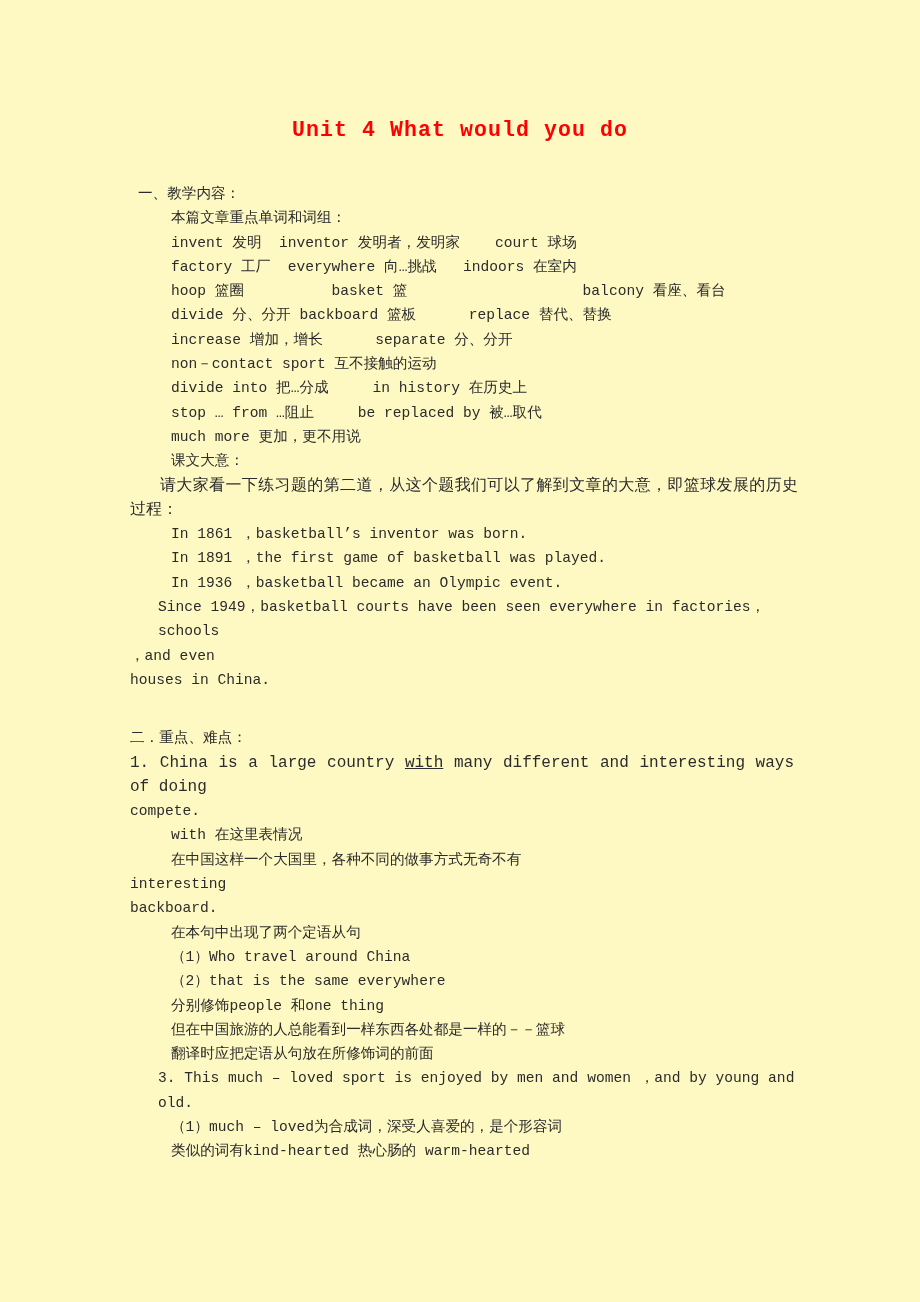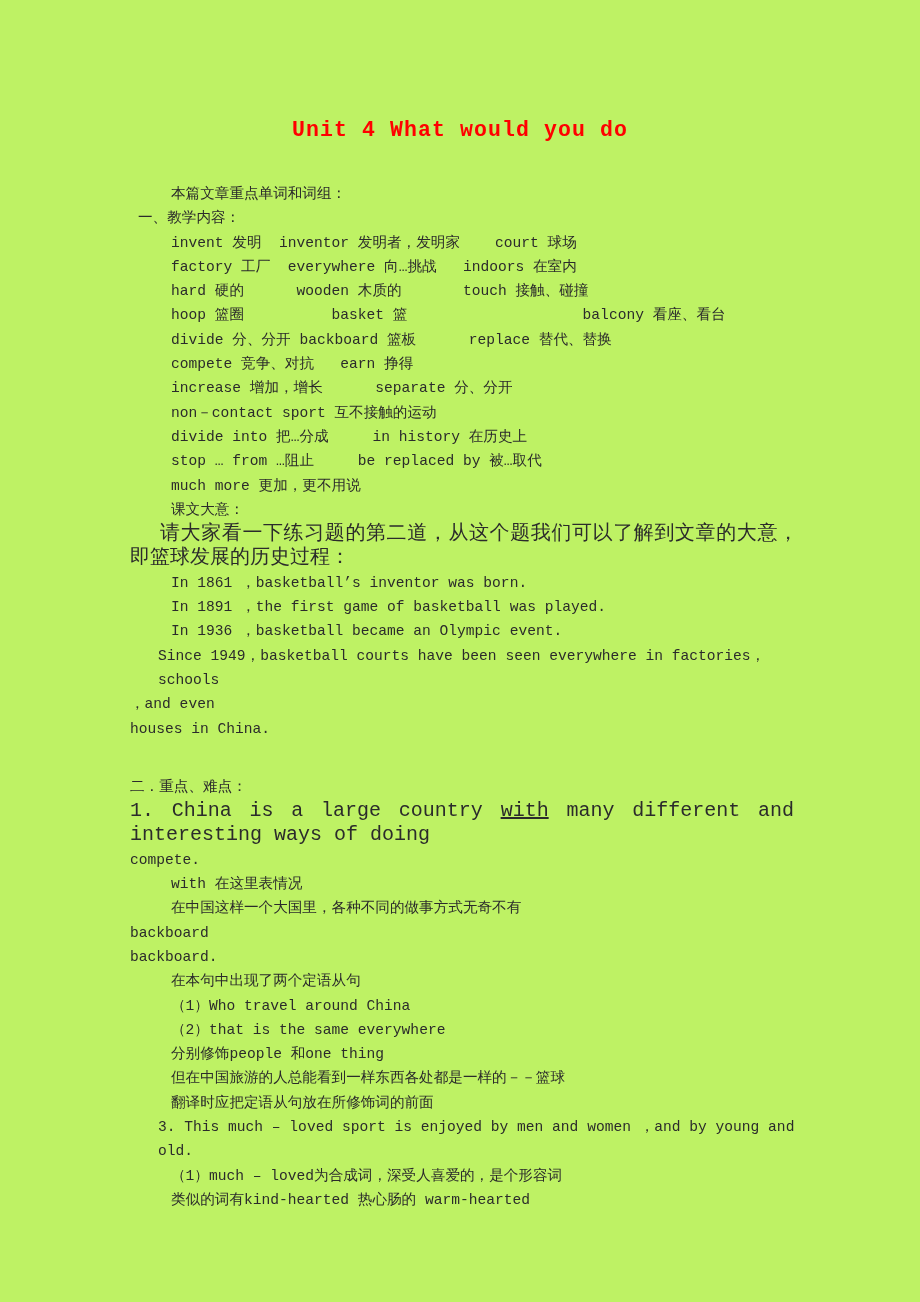--- a/index.html
+++ b/index.html
@@ -12,21 +12,21 @@
     width: 920px;
     height: 1302px;
     font-family: "Liberation Mono", "DejaVu Sans Mono", monospace;
     color: #231f20;
     overflow: hidden;
   }
   .page {
     position: relative;
     width: 920px;
     height: 1302px;
-    background: #bef264;
+    background: #fef9c3;
     box-sizing: border-box;
   }
 
   
   .doc-title {
     position: absolute;
     left: 0;
     top: 118px;
     width: 920px;
     text-align: center;
@@ -55,21 +55,21 @@
   }
 
   
   .i0  { margin-left: 0px; }
   .i1  { margin-left: 33px; }
   .i2  { margin-left: 20px; }
   .i-neg { margin-left: -8px; }
 
   
   .para {
-    font-size: 20px;
+    font-size: 16px;
     line-height: 24.3px;
     color: #2b2b2b;
     text-align: justify;
     text-justify: inter-word;
     font-family: "Liberation Mono", "DejaVu Sans Mono", monospace;
   }
   .para.cn { text-indent: 30px; margin-left: -8px; width: 668px; }
   .para.en { margin-left: -8px; width: 664px; }
   .spacer-md { height: 34px; }
 
@@ -77,30 +77,28 @@
 </style>
 </head>
 <body>
 
 <div class="page">
 
   <div class="doc-title" style="color: rgb(255, 0, 0);">Unit 4 What would you do</div>
 
   <div class="body-block">
 
+    <div class="ln i0">一、教学内容：</div>
+
     <div class="ln i1">本篇文章重点单词和词组：</div>
-
-    <div class="ln i0">一、教学内容：</div>
 
     <div class="ln i1">invent 发明  inventor 发明者，发明家    court 球场</div>
     <div class="ln i1">factory 工厂  everywhere 向…挑战   indoors 在室内</div>
-    <div class="ln i1">hard 硬的      wooden 木质的       touch 接触、碰撞</div>
     <div class="ln i1">hoop 篮圈          basket 篮                    balcony 看座、看台</div>
     <div class="ln i1">divide 分、分开 backboard 篮板      replace 替代、替换</div>
-    <div class="ln i1">compete 竞争、对抗   earn 挣得</div>
     <div class="ln i1">increase 增加，增长      separate 分、分开</div>
     <div class="ln i1">non－contact sport 互不接触的运动</div>
     <div class="ln i1">divide into 把…分成     in history 在历史上</div>
     <div class="ln i1">stop … from …阻止     be replaced by 被…取代</div>
     <div class="ln i1">much more 更加，更不用说</div>
 
     <div class="ln i1">课文大意：</div>
 
     <div class="para cn">请大家看一下练习题的第二道，从这个题我们可以了解到文章的大意，即篮球发展的历史过程：</div>
 
@@ -113,21 +111,21 @@
 
     <div class="spacer-md"></div>
 
     <div class="ln i-neg">二．重点、难点：</div>
 
     <div class="para en"><span>1.</span><span> China is a large country </span><u class="ul">with</u><span> many different and interesting ways of doing</span></div>
     <div class="ln i-neg">compete.</div>
     <div class="ln i1">with 在这里表情况</div>
     <div class="ln i1">在中国这样一个大国里，各种不同的做事方式无奇不有</div>
 
-    <div class="ln i-neg">backboard</div>
+    <div class="ln i-neg">interesting</div>
     <div class="ln i-neg">backboard.</div>
     <div class="ln i1">在本句中出现了两个定语从句</div>
     <div class="ln i1">（1）Who travel around China</div>
     <div class="ln i1">（2）that is the same everywhere</div>
     <div class="ln i1">分别修饰people 和one thing</div>
     <div class="ln i1">但在中国旅游的人总能看到一样东西各处都是一样的－－篮球</div>
     <div class="ln i1">翻译时应把定语从句放在所修饰词的前面</div>
 
     <div class="ln i2"><span>3.</span><span> This much – loved sport is enjoyed by men and women ，and by young and old.</span></div>
     <div class="ln i1">（1）much – loved为合成词，深受人喜爱的，是个形容词</div>

